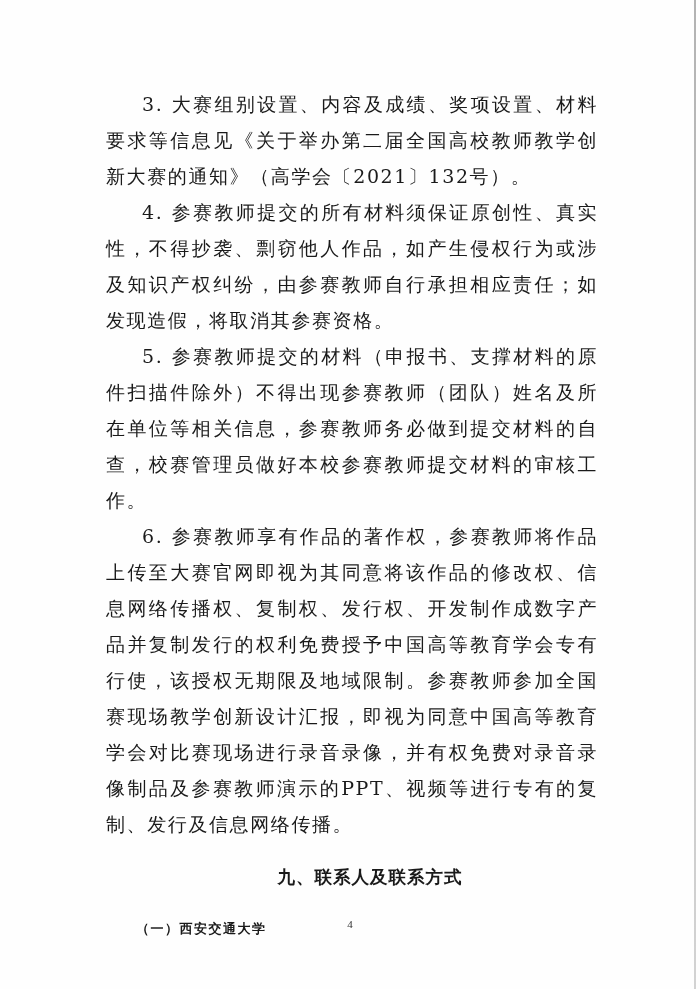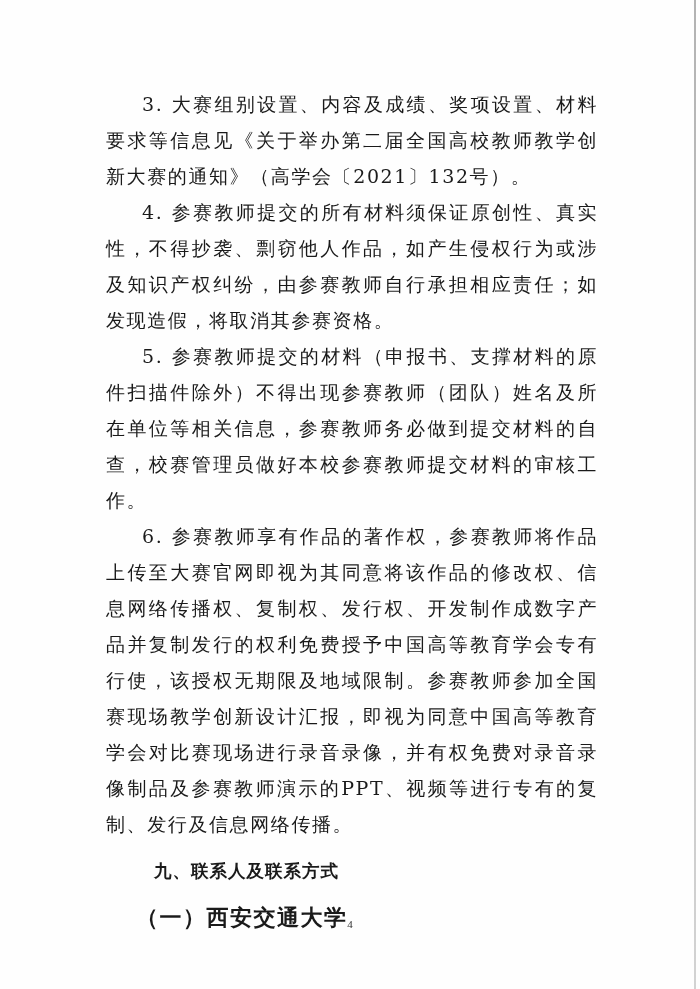--- a/index.html
+++ b/index.html
@@ -40,32 +40,33 @@
     .para {
       margin: 0;
       font-size: 19px;
       line-height: 36px;
       text-indent: 36px;
       letter-spacing: 1.6px;
       text-align: justify;
       text-align-last: left;
     }
     .heading {
-      margin: 12px;
+      margin: 18px;
       padding-left: 36px;
       font-size: 17.5px;
       line-height: 34px;
       font-weight: bold;
       font-family: "DejaVu Sans", "Liberation Sans", sans-serif;
       letter-spacing: 1px;
+      text-align: center;
     }
     .subheading {
       margin: 0;
       padding-left: 30px;
-      font-size: 22px;
+      font-size: 13px;
       line-height: 34px;
       font-weight: bold;
       letter-spacing: 1.5px;
     }
     .contact-line {
       margin: 4px 0 0 0;
       padding-left: 36px;
       font-size: 20px;
       line-height: 38px;
       letter-spacing: 2px;

